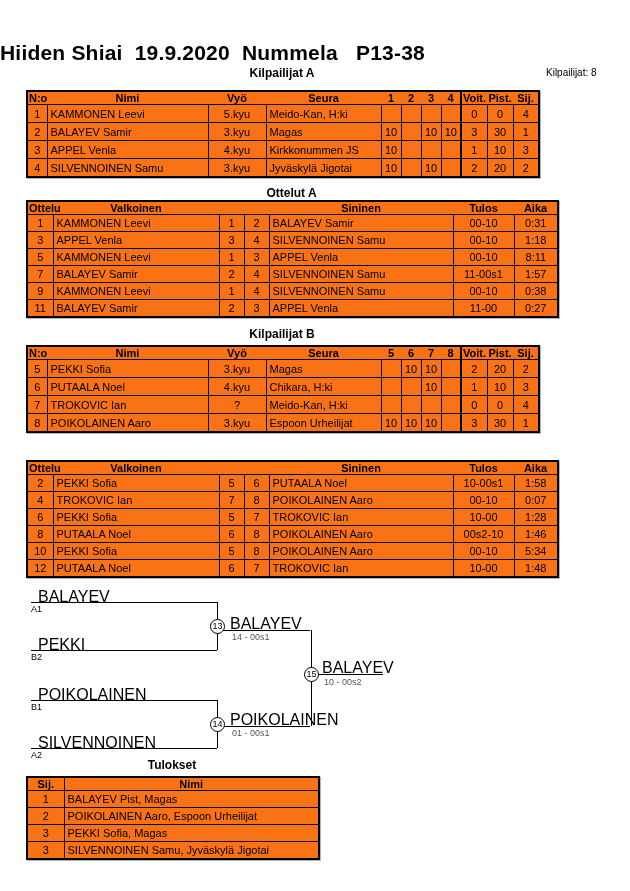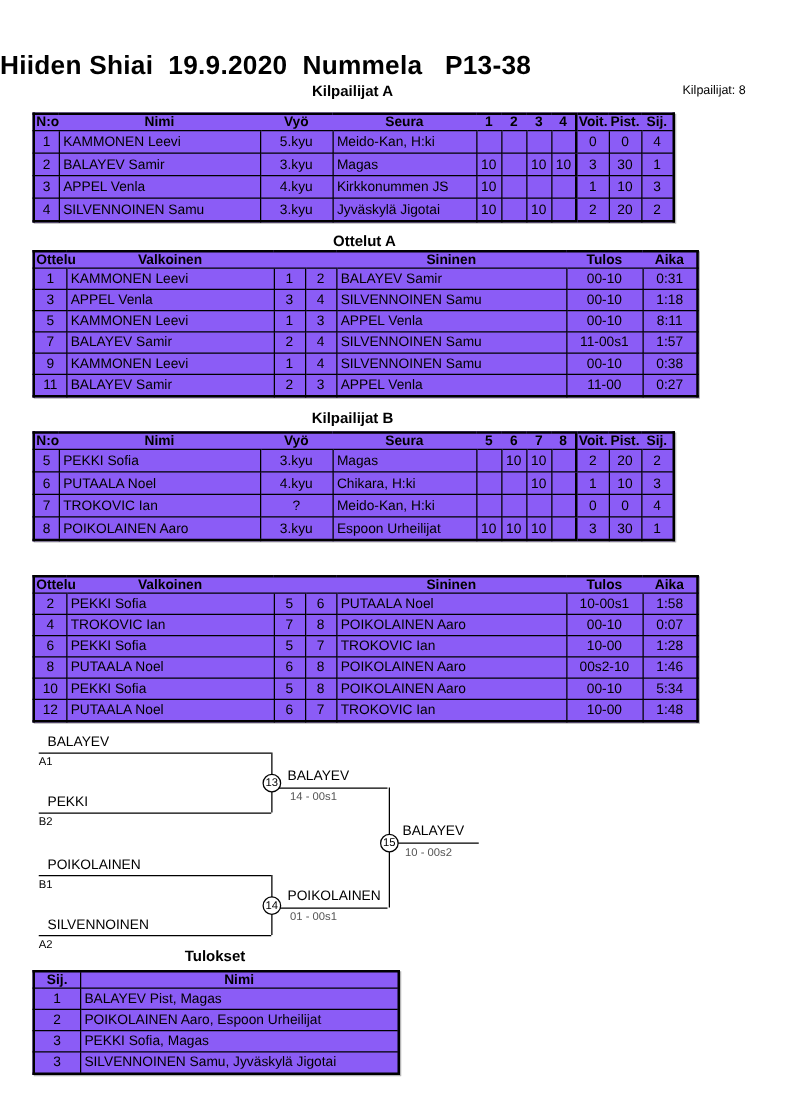--- a/index.html
+++ b/index.html
@@ -12,21 +12,21 @@
     font-size:21px; font-weight:bold; white-space:pre; letter-spacing:0.2px;
   }
   .sec-heading {
     position:absolute; font-size:12px; font-weight:bold; text-align:center;
     white-space:nowrap;
   }
   .count-label { position:absolute; left:546px; top:67px; font-size:10px; }
 
   table.tbl {
     position:absolute; border-collapse:collapse; table-layout:fixed;
-    background:#8b5cf6; border:2px solid #000; box-shadow:1px 1px 0 #b5b5b5;
+    background:#f97316; border:2px solid #000; box-shadow:1px 1px 0 #b5b5b5;
   }
   .tbl th {
     font-size:11px; font-weight:bold; padding:0 1px; height:12px;
     border:none; border-bottom:1px solid #000; text-align:center; white-space:nowrap;
   }
   .tbl td {
     font-size:11px; padding:0 3px; border:1px solid #000;
     white-space:nowrap; overflow:hidden; text-align:center;
   }
   .kilp td { height:17px; }
@@ -38,21 +38,21 @@
   td.cl { text-align:left; }
 
   
   .bl-h { position:absolute; height:0; border-top:1px solid #000; }
   .bl-v { position:absolute; width:0; border-left:1px solid #000; }
   .bcircle {
     position:absolute; width:13px; height:13px; border:1px solid #000;
     border-radius:50%; background:#fff; font-size:9px; line-height:13px;
     text-align:center; z-index:2;
   }
-  .bname  { position:absolute; font-size:11px; white-space:nowrap; }
+  .bname  { position:absolute; font-size:16px; white-space:nowrap; }
   .bseed  { position:absolute; font-size:9px;  white-space:nowrap; }
   .bscore { position:absolute; font-size:9px; color:#555; white-space:nowrap; }
 </style>
 </head>
 <body>
 
 <div id="page">
 
   <div class="page-title">Hiiden Shiai  19.9.2020  Nummela   P13-38</div>
   <div class="count-label">Kilpailijat: 8</div>

